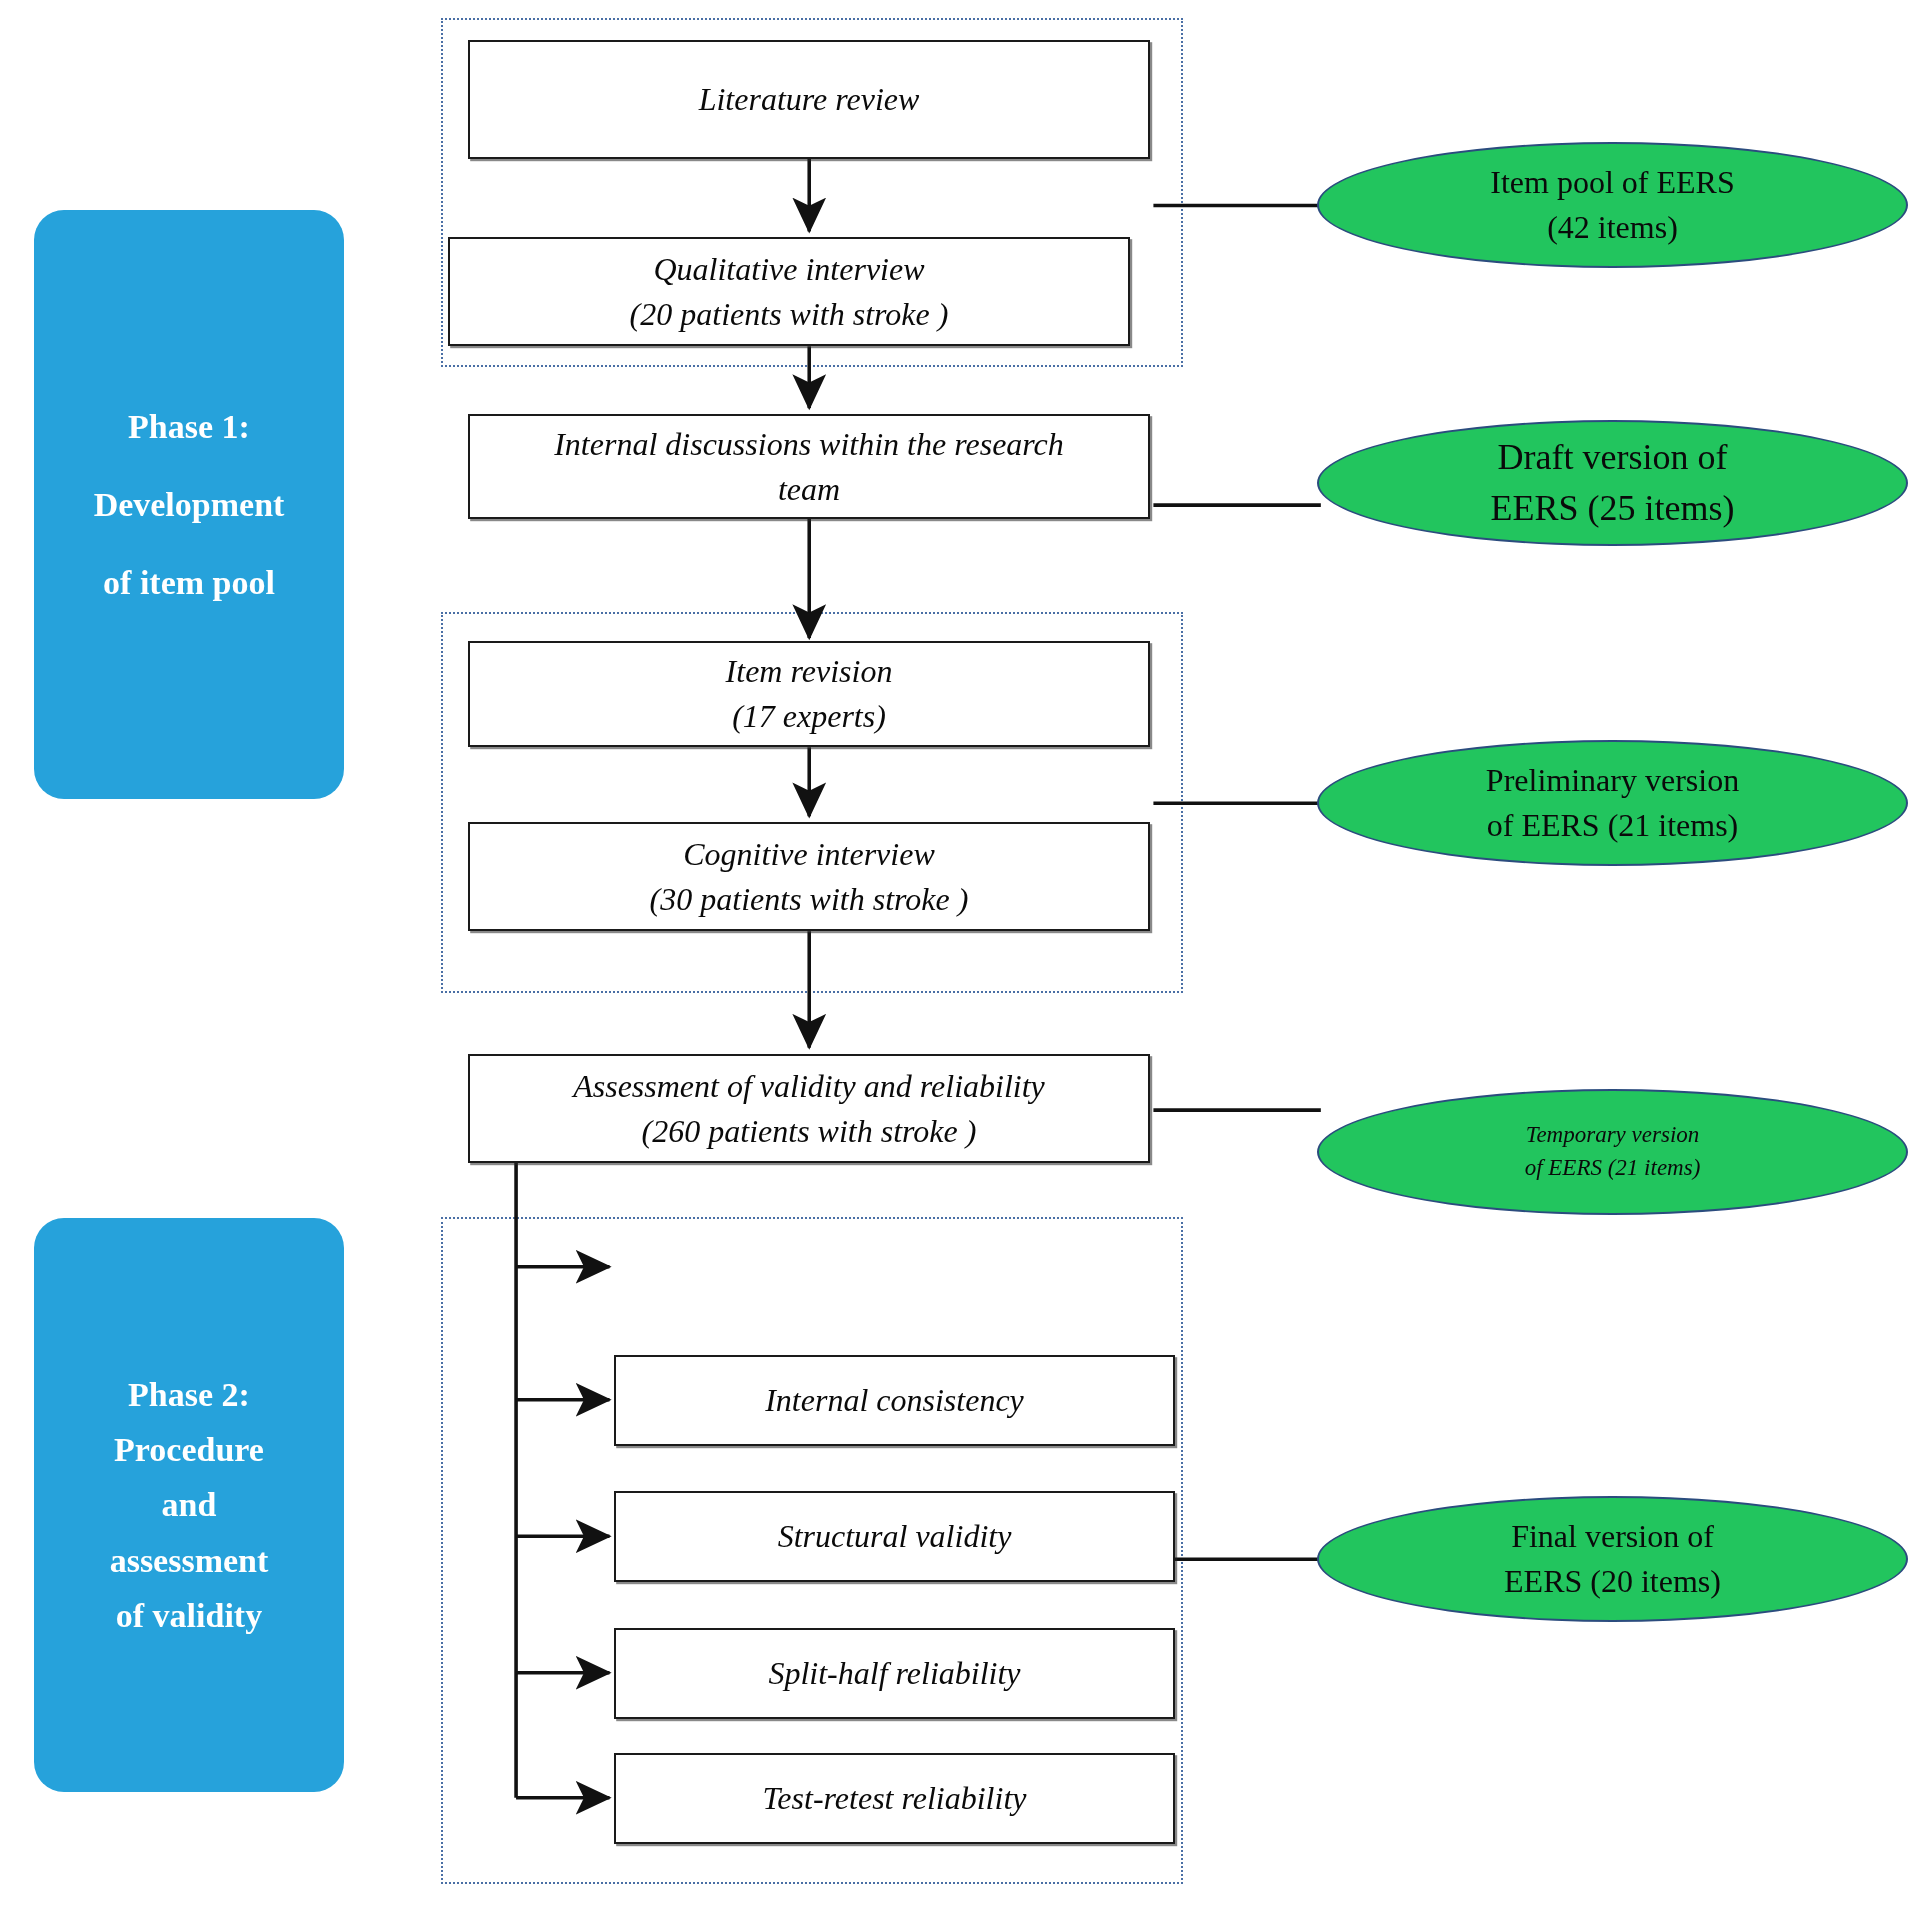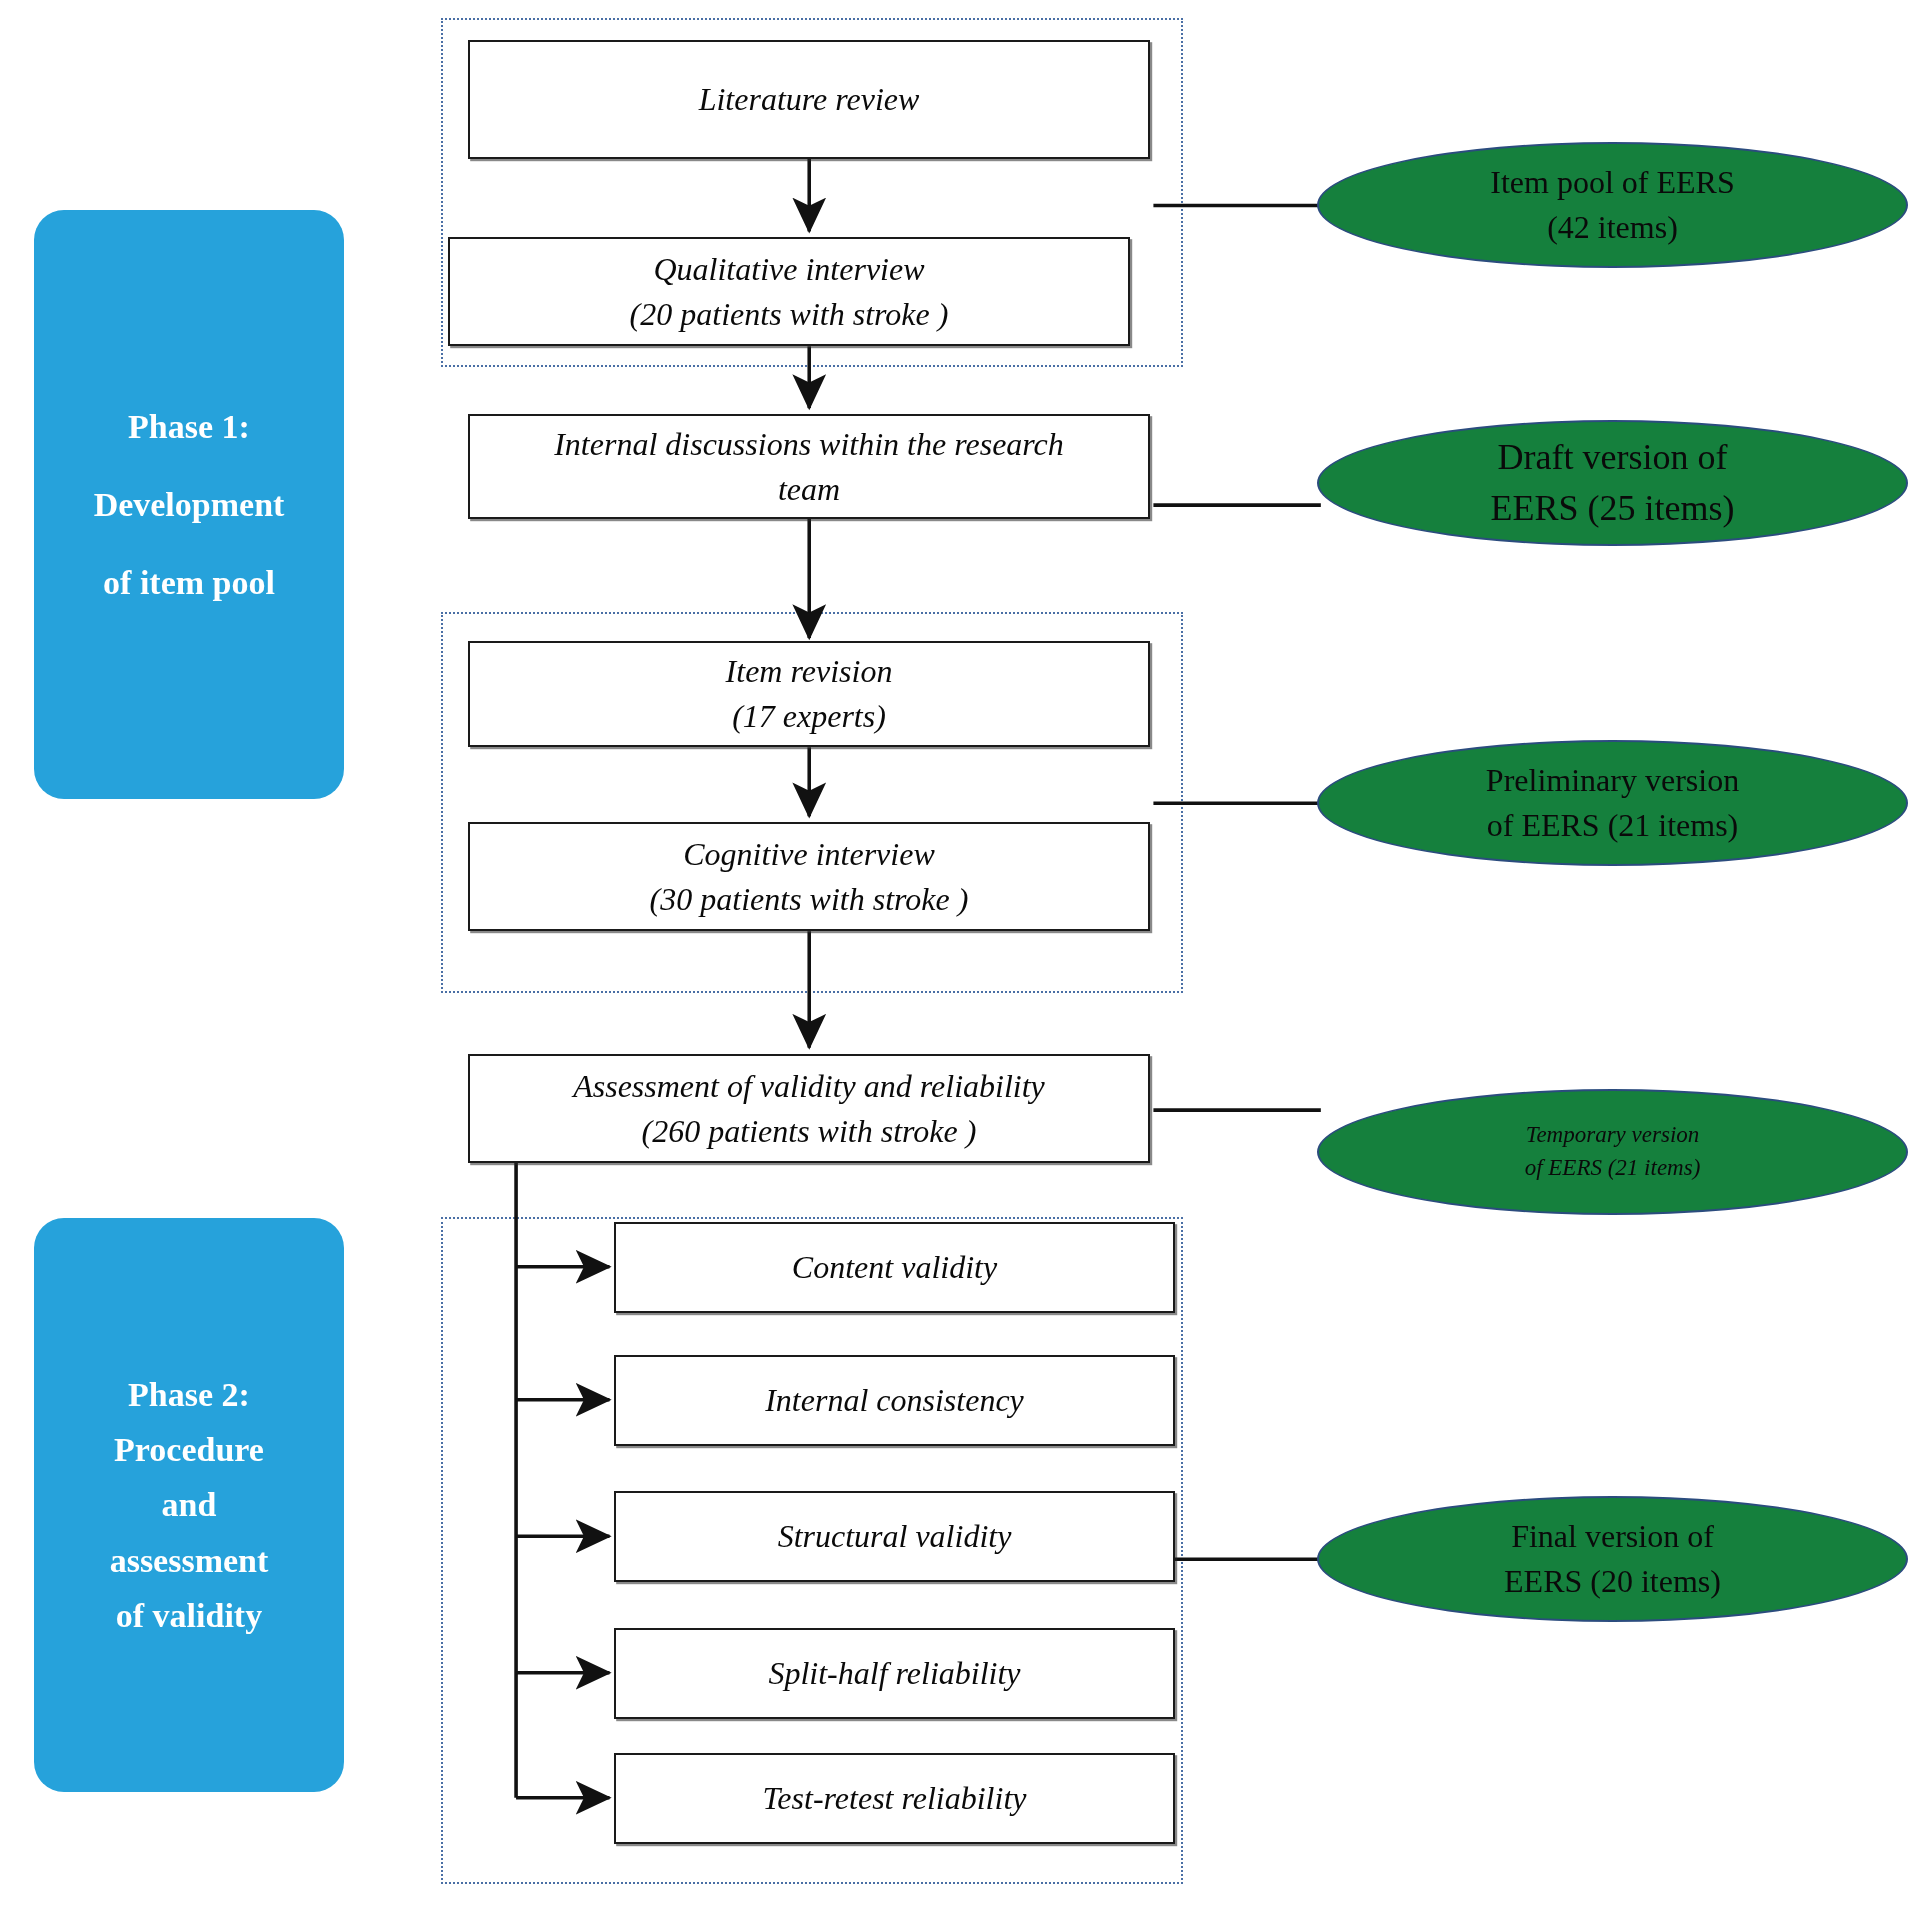--- a/index.html
+++ b/index.html
@@ -43,21 +43,21 @@
     border:2.2px dotted #4A6FA5;
     box-sizing:border-box;
     background:transparent;
   }
 
   
   .ellipse{
     position:absolute;
     border:2.2px solid #2B4C7E;
     border-radius:50%;
-    background:#15803d;
+    background:#22c55e;
     display:flex;flex-direction:column;
     align-items:center;justify-content:center;
     box-sizing:border-box;
     color:#0a0a0a;
     font-family:"Liberation Serif","DejaVu Serif",serif;
     text-align:center;
   }
   .ellipse .eline{display:block;line-height:1.42;white-space:nowrap;}
 
   
@@ -142,23 +142,20 @@
   <div class="pbox" style="left:468px;top:822px;width:682px;height:109px;font-size:32px;">
     <span class="bline">Cognitive  interview</span>
     <span class="bline">(30 patients with stroke )</span>
   </div>
 
   <div class="pbox" style="left:468px;top:1054px;width:682px;height:109px;font-size:32px;">
     <span class="bline">Assessment  of validity and reliability</span>
     <span class="bline">(260 patients with stroke )</span>
   </div>
 
-  <div class="pbox" style="left:614px;top:1222px;width:561px;height:91px;font-size:32px;">
-    <span class="bline">Content  validity</span>
-  </div>
 
   <div class="pbox" style="left:614px;top:1355px;width:561px;height:91px;font-size:32px;">
     <span class="bline">Internal consistency</span>
   </div>
 
   <div class="pbox" style="left:614px;top:1491px;width:561px;height:91px;font-size:32px;">
     <span class="bline">Structural validity</span>
   </div>
 
   <div class="pbox" style="left:614px;top:1628px;width:561px;height:91px;font-size:32px;">

